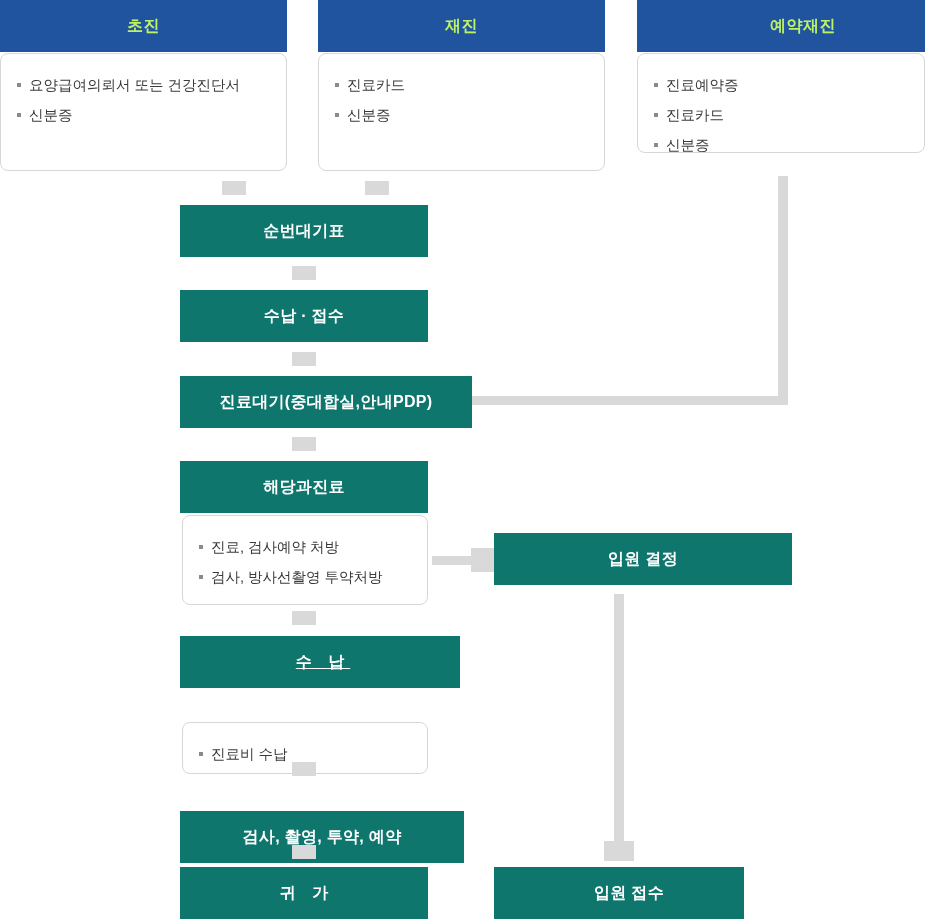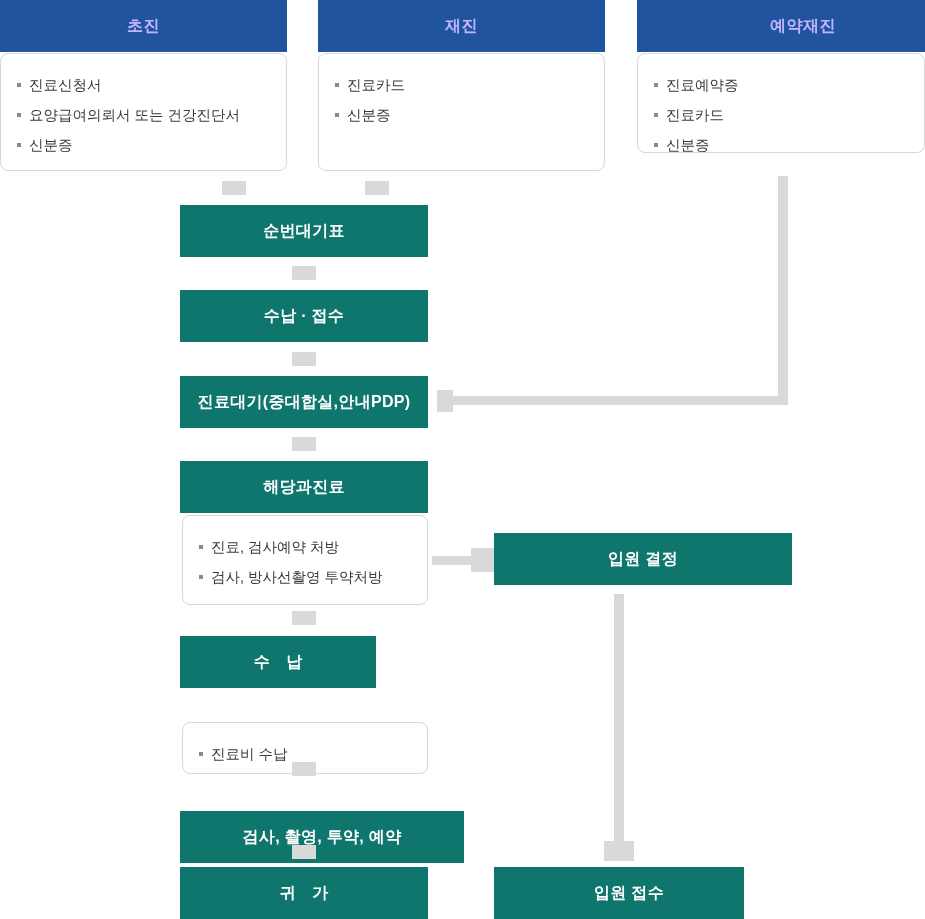--- a/index.html
+++ b/index.html
@@ -20,21 +20,21 @@
     overflow: hidden;
     background: #ffffff;
   }
 
   
   .abs { position: absolute; box-sizing: border-box; }
 
   
   .col-header {
     background: #20549f;
-    color: #c4b5fd;
+    color: #bef264;
     font-size: 16px;
     font-weight: bold;
     letter-spacing: 0.5px;
     display: flex;
     align-items: center;
     justify-content: center;
     height: 52px;
   }
 
   
@@ -88,21 +88,20 @@
 </style>
 </head>
 <body>
 
 <div id="flow-root">
 
   <div class="abs col-header" style="left:0px; top:0px; width:287px;">초진</div>
 
   <div class="abs bullet-card" style="left:0px; top:53px; width:287px; height:118px;">
     <ul>
-      <li>진료신청서</li>
       <li>요양급여의뢰서 또는 건강진단서</li>
       <li>신분증</li>
     </ul>
   </div>
 
   <div class="abs col-header" style="left:318px; top:0px; width:287px;">재진</div>
 
   <div class="abs bullet-card" style="left:318px; top:53px; width:287px; height:118px;">
     <ul>
       <li>진료카드</li>
@@ -130,39 +129,39 @@
   <div class="abs conn" style="left:437px; top:390px; width:16px; height:22px;"></div>
 
   <div class="abs proc-box" style="left:180px; top:205px; width:248px;">순번대기표</div>
 
   <div class="abs conn" style="left:292px; top:266px; width:24px; height:14px;"></div>
 
   <div class="abs proc-box" style="left:180px; top:290px; width:248px;">수납 · 접수</div>
 
   <div class="abs conn" style="left:292px; top:352px; width:24px; height:14px;"></div>
 
-  <div class="abs proc-box" style="left:180px; top:376px; width:248px;">진료대기(중대합실,안내PDP)</div>
+  <div class="abs proc-box" style="left:180px; top:376px; width:292px;">진료대기(중대합실,안내PDP)</div>
 
   <div class="abs conn" style="left:292px; top:437px; width:24px; height:14px;"></div>
 
   <div class="abs proc-box" style="left:180px; top:461px; width:248px;">해당과진료</div>
 
   <div class="abs bullet-card" style="left:182px; top:515px; width:246px; height:90px;">
     <ul>
       <li>진료, 검사예약 처방</li>
       <li>검사, 방사선촬영 투약처방</li>
     </ul>
   </div>
 
   <div class="abs conn" style="left:432px; top:556px; width:44px; height:9px;"></div>
   <div class="abs conn" style="left:471px; top:548px; width:24px; height:24px;"></div>
 
   <div class="abs conn" style="left:292px; top:611px; width:24px; height:14px;"></div>
 
-  <div class="abs proc-box wide-letter" style="left:180px; top:636px; width:196px;">수 납</div>
+  <div class="abs proc-box wide-letter" style="left:180px; top:636px; width:280px;text-decoration:underline;">수 납</div>
 
   <div class="abs bullet-card" style="left:182px; top:694px; width:246px; height:52px;margin-top:28px;">
     <ul>
       <li>진료비 수납</li>
     </ul>
   </div>
 
   <div class="abs conn" style="left:292px; top:762px; width:24px; height:14px;"></div>
 
   <div class="abs proc-box" style="left:180px; top:783px; width:284px;margin-top:28px;">검사, 촬영, 투약, 예약</div>

